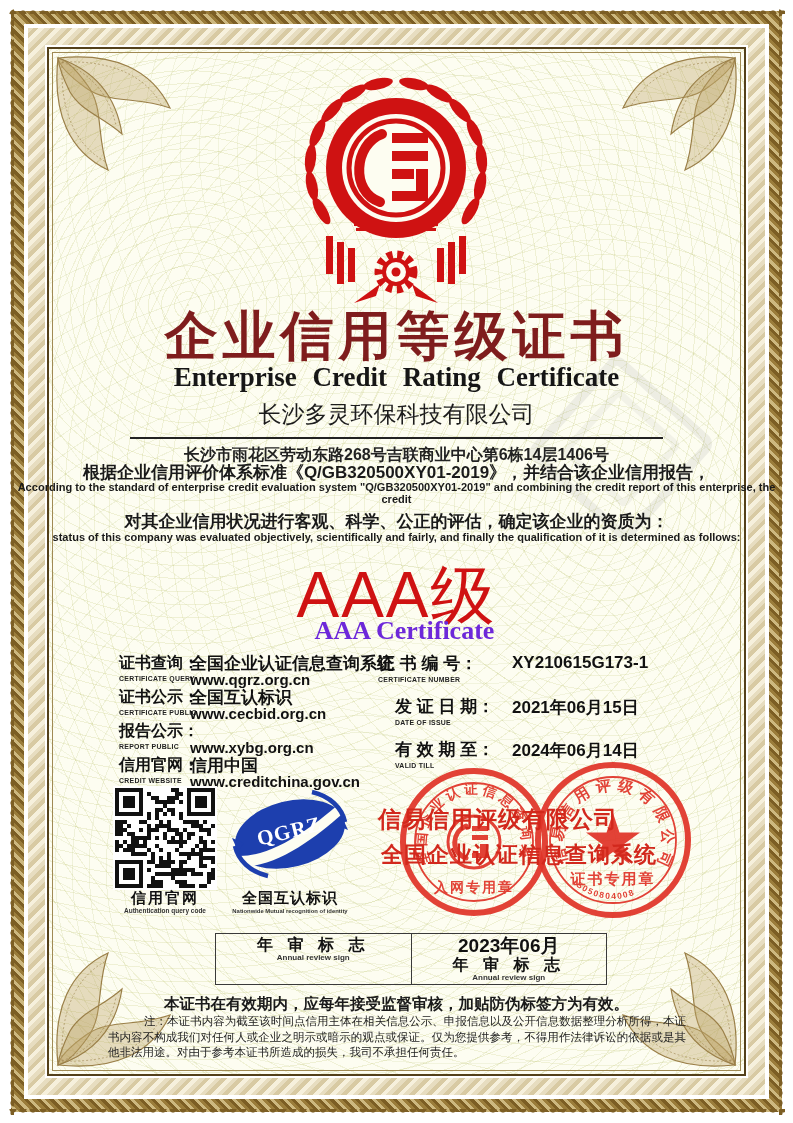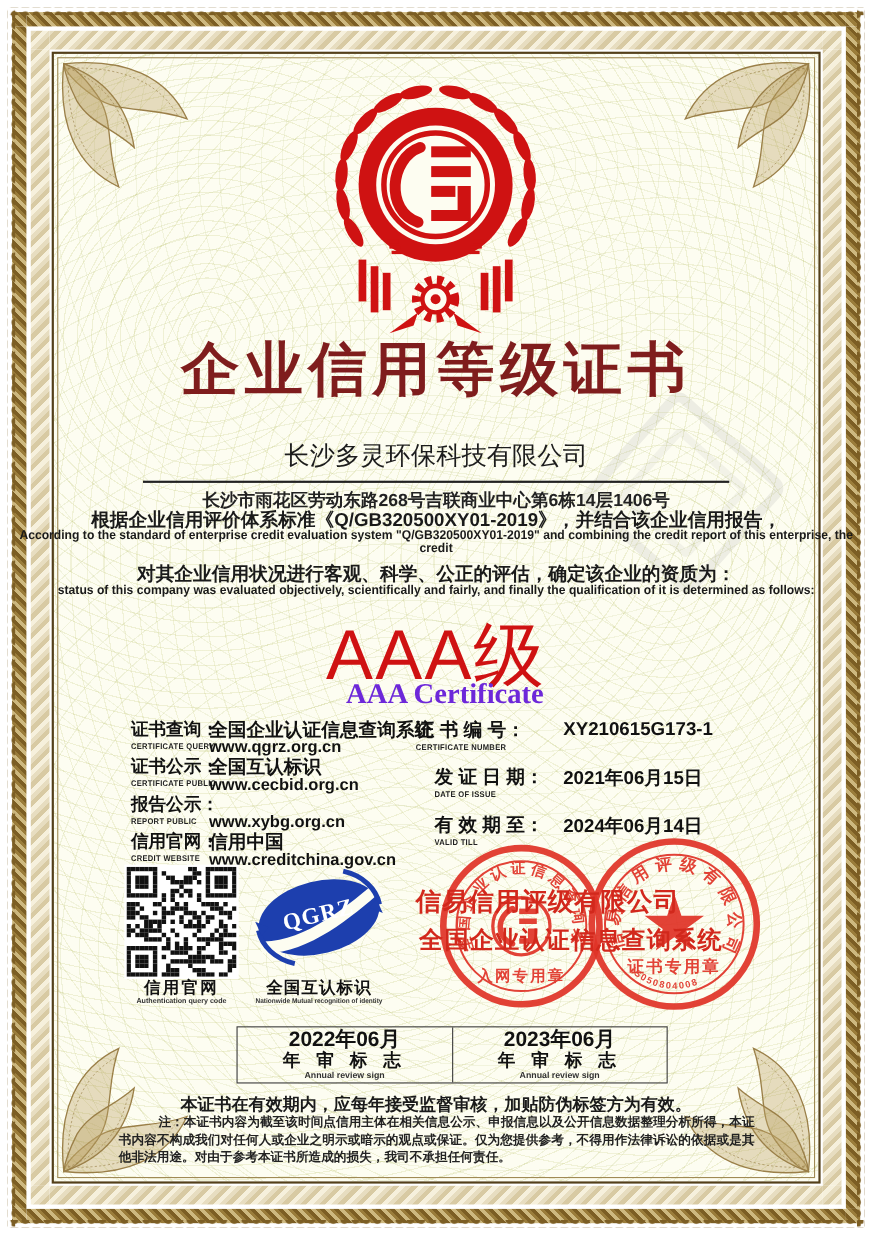--- a/index.html
+++ b/index.html
@@ -69,21 +69,21 @@
   .stamp-right{left:533px;top:760px;width:160px;height:160px;opacity:.93;}
   .ovl1{left:378px;top:804px;font-size:23px;font-weight:bold;color:#d2281c;letter-spacing:1px;white-space:nowrap;}
   .ovl2{left:381px;top:840px;font-size:22px;font-weight:bold;color:#d2281c;letter-spacing:1px;white-space:nowrap;}
   .annual{left:215px;top:933px;width:390px;height:50px;border:1.5px solid #3a3a3a;display:flex;}
   .annual-cell{flex:1;text-align:center;padding-top:2px;}
   .annual-cell+.annual-cell{border-left:1.5px solid #3a3a3a;}
   .an-date{font-size:19px;font-weight:bold;line-height:20px;}
   .an-zh{font-size:16px;font-weight:bold;letter-spacing:5px;line-height:17px;}
   .an-en{font-size:8px;font-weight:bold;color:#333;line-height:9px;}
   .foot-bold{top:994px;font-size:15.5px;font-weight:bold;color:#1a1a1a;}
-  .note{left:108px;top:1014px;width:578px;font-size:11.5px;font-weight:bold;line-height:15.5px;color:#222;text-indent:36px;text-align:justify;}
+  .note{left:108px;top:1014px;width:578px;font-size:11.5px;font-weight:normal;line-height:15.5px;color:#222;text-indent:36px;text-align:justify;}
 </style>
 </head>
 <body>
 
 <div class="page">
 
   
   <div class="scallop top"></div>
   <div class="scallop bottom"></div>
   <div class="scallop left"></div>
@@ -184,20 +184,21 @@
           <rect x="141" y="188" width="7" height="34"></rect>
         <path d="M84,224 L58,243 L80,236 Z"></path>
           <path d="M116,224 L142,243 L120,236 Z"></path>
       </g>
       <circle cx="100" cy="212" r="17" fill="none" stroke="#cf1212" stroke-width="9" stroke-dasharray="5.5 4.6"></circle>
       <circle cx="100" cy="212" r="12" fill="#fdfdf1" stroke="#cf1212" stroke-width="4"></circle>
       <circle cx="100" cy="212" r="4.5" fill="#cf1212"></circle>
     </svg>
 
     <div class="abs ctr title">企业信用等级证书</div>
+    <div class="abs ctr subtitle">Enterprise Credit Rating Certificate</div>
     <div class="abs ctr company">长沙多灵环保科技有限公司</div>
     <div class="abs rule"></div>
     <div class="abs ctr address">长沙市雨花区劳动东路268号吉联商业中心第6栋14层1406号</div>
 
     <div class="abs ctr p1zh">根据企业信用评价体系标准《Q/GB320500XY01-2019》，并结合该企业信用报告，</div>
     <div class="abs ctr p-en p1en">According to the standard of enterprise credit evaluation system "Q/GB320500XY01-2019" and combining the credit report of this enterprise, the credit</div>
     <div class="abs ctr p2zh">对其企业信用状况进行客观、科学、公正的评估，确定该企业的资质为：</div>
     <div class="abs ctr p-en p2en">status of this company was evaluated objectively, scientifically and fairly, and finally the qualification of it is determined as follows:</div>
 
     <div class="abs ctr rating">AAA级</div>
@@ -602,21 +603,20 @@
       <text font-size="8.5" font-weight="bold" fill="#e03428" letter-spacing="1.5">
         <textPath href="#serR">IS050804008</textPath>
       </text>
     </svg>
 
     <div class="abs ovl1">信易信用评级有限公司</div>
     <div class="abs ovl2">全国企业认证信息查询系统</div>
 
     <div class="abs annual">
       <div class="annual-cell">
-        <div class="an-date">2022年06月</div>
         <div class="an-zh">年 审 标 志</div>
         <div class="an-en">Annual review sign</div>
       </div>
       <div class="annual-cell">
         <div class="an-date">2023年06月</div>
         <div class="an-zh">年 审 标 志</div>
         <div class="an-en">Annual review sign</div>
       </div>
     </div>
 

